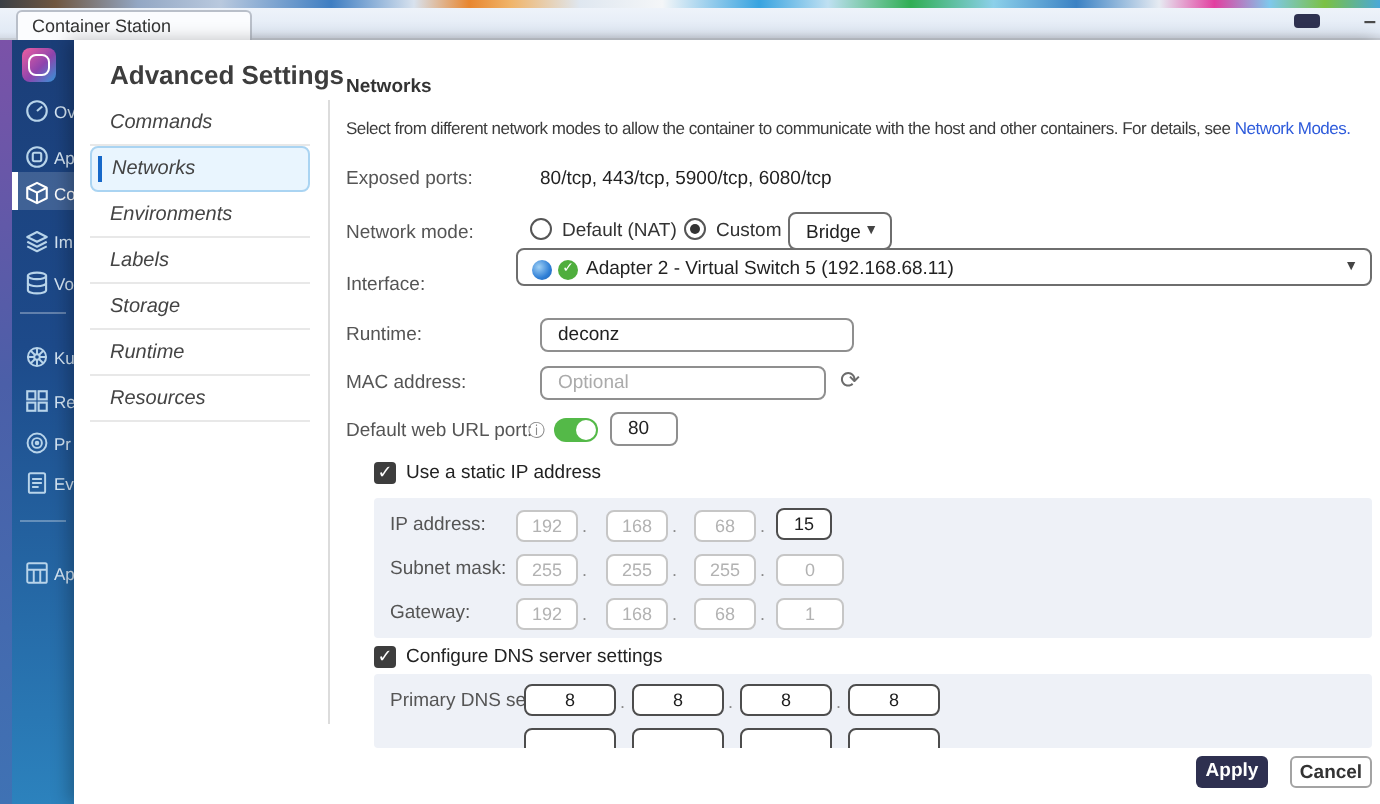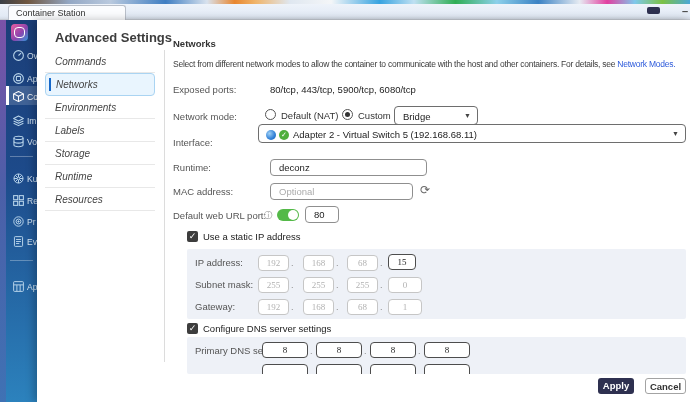--- a/index.html
+++ b/index.html
@@ -73,21 +73,21 @@
   .toggle { position:absolute; width:22px; height:12px; border-radius:6px; background:#54b948; }
   .toggle .knob { position:absolute; right:1px; top:1px; width:10px; height:10px; border-radius:50%; background:#fff; }
 
   .cbox { position:absolute; width:11px; height:11px; background:#3d3d3d; border-radius:2px;
     color:#fff; font-size:9px; line-height:11px; text-align:center; }
   .cb-label { position:absolute; font-size:9.5px; color:#222; white-space:nowrap; }
 
   .panel { position:absolute; left:150px; width:499px; background:#eef1f7; border-radius:2px; }
   .p-label { position:absolute; left:8px; font-size:9.5px; color:#555; white-space:nowrap; }
   .oct { position:absolute; height:16px; border:1px solid #c6c6c6; border-radius:4px; background:#fff;
-    font-size:9px; color:#b2b2b2; text-align:center; line-height:15px;font-family:Liberation Serif, serif; }
+    font-size:9px; color:#b2b2b2; text-align:center; line-height:15px; }
   .oct.en { border-color:#4d4d4d; color:#1e1e1e; }
   .dotsep { position:absolute; font-size:9px; color:#8a8a8a; }
 
   .btn { position:absolute; height:16px; border-radius:3px; font-size:9.5px; font-weight:bold;
     text-align:center; line-height:15px; cursor:pointer; }
   .btn-apply { left:561px; top:358px; width:36px; background:#2e3050; color:#fff; }
   .btn-cancel { left:608px; top:358px; width:41px; background:#fff; color:#333; border:1px solid #a3a3a3; }
 </style>
 </head>
 <body>
@@ -211,21 +211,21 @@
     <div class="desc"><span>Select from different network modes to allow the container to communicate with the host and other containers. For details, see </span><a href="#">Network Modes.</a></div>
 
     <div class="c-label" style="top:64px">Exposed ports:</div>
     <div class="value" style="left:233px; top:64px">80/tcp, 443/tcp, 5900/tcp, 6080/tcp</div>
 
     <div class="c-label" style="top:91px">Network mode:</div>
     <div class="radio" style="left:228px; top:89px"></div>
     <div class="r-label" style="left:244px; top:90px">Default (NAT)</div>
     <div class="radio checked" style="left:305px; top:89px"></div>
     <div class="r-label" style="left:321px; top:90px">Custom</div>
-    <div class="select" style="left:357px; top:86px; width:84px">
+    <div class="select" style="left:357px; top:86px; width:52px">
       <span class="sel-text">Bridge</span>
       <span class="caret">▼</span>
     </div>
 
     <div class="c-label" style="top:117px">Interface:</div>
     <div class="select iface" style="left:221px; top:104px; width:428px">
       <span class="dot-icon adapter"></span>
       <span class="dot-icon okdot">✓</span>
       <span class="sel-text">Adapter 2 - Virtual Switch 5 (192.168.68.11)</span>
       <span class="caret">▼</span>

